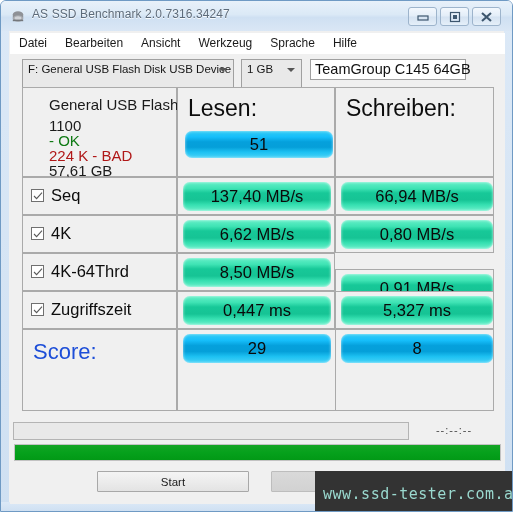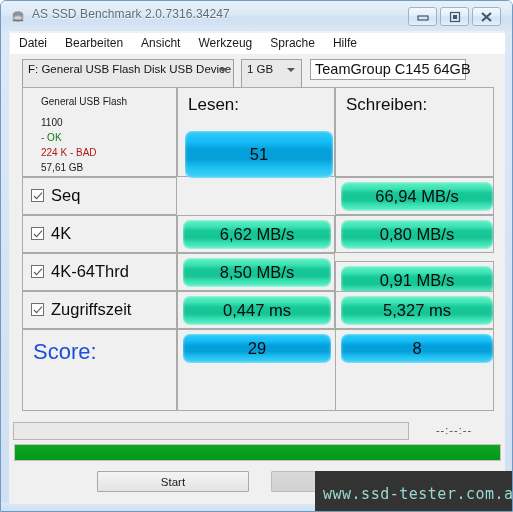--- a/index.html
+++ b/index.html
@@ -141,34 +141,34 @@
     background: #f0f0f0;
   }
   
   .col-label { left: 0;   width: 155px; }
   .col-read  { left: 155px; width: 158px; }
   .col-write { left: 313px; width: 159px; }
 
   
   #cell-info { top: 0; height: 90px; }
   #cell-info .line {
-    position: absolute; left: 18px;
-    font-size: 10px; white-space: nowrap;
+    position: absolute; left: 26px;
+    font-size: 15px; white-space: nowrap;
   }
   #info-model { top: 8px;  font-size: 12.5px; color: #1a1a1a; }
   #info-fw    { top: 29px; color: #1a1a1a; }
   #info-ok    { top: 44px; color: #0f7a14; }
   #info-bad   { top: 59px; color: #b01818; }
   #info-cap   { top: 74px; color: #1a1a1a; }
 
   
   #cell-read-hd, #cell-write-hd { top: 0; height: 90px; }
   .colhead {
     position: absolute; left: 10px; top: 7px;
-    font-size: 17px; color: #0d0d0d;
+    font-size: 23px; color: #0d0d0d;
     white-space: nowrap;
   }
 
   
   .row-label { height: 38px; }
   .row-label .chk {
     position: absolute; left: 8px; top: 11px;
     width: 13px; height: 13px;
     box-sizing: border-box;
     border: 1px solid #707070;
@@ -224,21 +224,21 @@
   #cell-score-label { height: 82px; }
   #score-title {
     position: absolute; left: 10px; top: 9px;
     font-size: 22px; color: #1d4ed8;
   }
   #cell-score-read, #cell-score-write { height: 82px; }
   #cell-score-read { border-right: none; }
   #bar-total {
     position: absolute;
     left: 163px; top: 44px;
-    width: 148px; height: 47px;
+    width: 148px; height: 27px;
     border-radius: 7px;
     display: flex; align-items: center; justify-content: center;
     font-size: 16.5px; color: #0a0a0a;
   }
 
   
   #status-field {
     position: absolute; left: 3px; top: 368px;
     width: 396px; height: 18px;
     box-sizing: border-box;
@@ -385,20 +385,23 @@
       </div>
 
       <div class="cell col-label row-label" style="top:90px;">
         <span class="chk">
           <svg width="10" height="10" viewBox="0 0 10 10">
               <path d="M1 5 L3.6 7.6 L9 1.6" stroke="#5a5a5a" stroke-width="1.1" fill="none"></path>
             </svg>
         </span>
         <span class="name">Seq</span>
       </div>
+      <div class="cell col-read row-cell" style="top:90px;">
+        <div class="bar bar-teal">137,40 MB/s</div>
+      </div>
       <div class="cell col-write row-cell" style="top:90px;">
         <div class="bar bar-teal bar-wide">66,94 MB/s</div>
       </div>
 
       <div class="cell col-label row-label" style="top:128px;">
         <span class="chk">
           <svg width="10" height="10" viewBox="0 0 10 10">
               <path d="M1 5 L3.6 7.6 L9 1.6" stroke="#5a5a5a" stroke-width="1.1" fill="none"></path>
             </svg>
         </span>
@@ -415,21 +418,21 @@
         <span class="chk">
           <svg width="10" height="10" viewBox="0 0 10 10">
               <path d="M1 5 L3.6 7.6 L9 1.6" stroke="#5a5a5a" stroke-width="1.1" fill="none"></path>
             </svg>
         </span>
         <span class="name">4K-64Thrd</span>
       </div>
       <div class="cell col-read row-cell" style="top:166px;">
         <div class="bar bar-teal">8,50 MB/s</div>
       </div>
-      <div class="cell col-write row-cell" style="top:174px;">
+      <div class="cell col-write row-cell" style="top:182px;">
         <div class="bar bar-teal bar-wide">0,91 MB/s</div>
       </div>
 
       <div class="cell col-label row-label" style="top:204px;">
         <span class="chk">
           <svg width="10" height="10" viewBox="0 0 10 10">
               <path d="M1 5 L3.6 7.6 L9 1.6" stroke="#5a5a5a" stroke-width="1.1" fill="none"></path>
             </svg>
         </span>
         <span class="name">Zugriffszeit</span>

